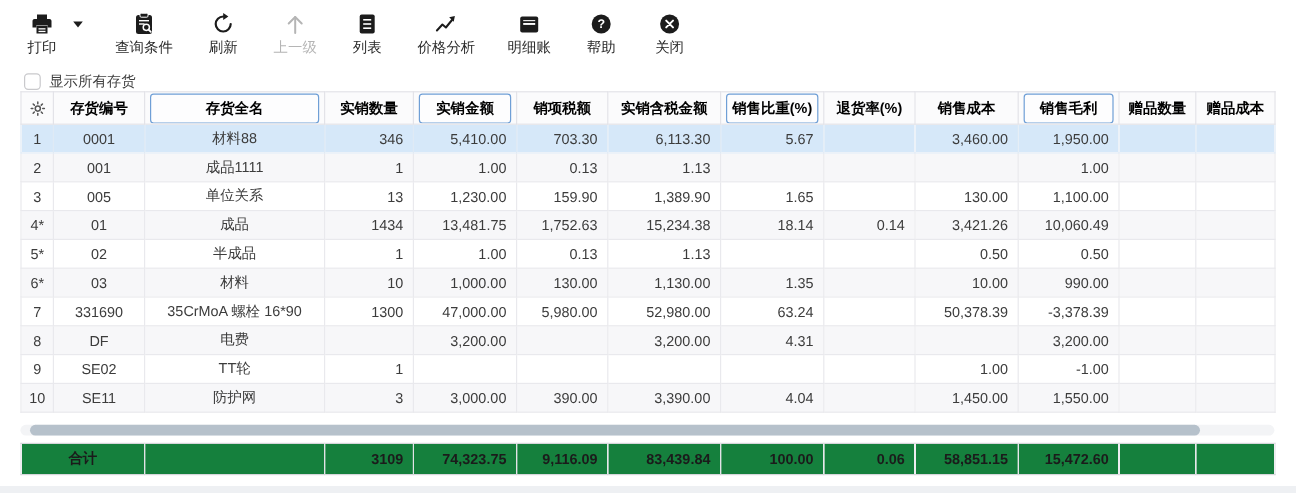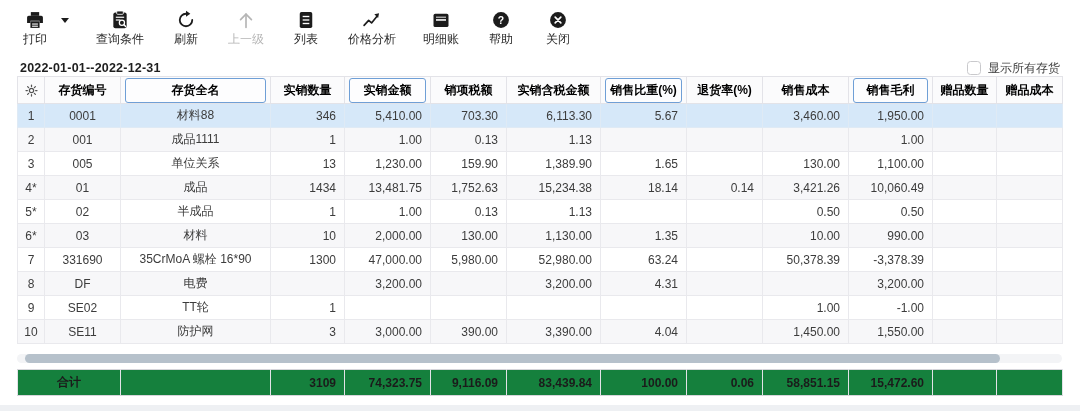--- a/index.html
+++ b/index.html
@@ -144,21 +144,20 @@
       <svg width="20" height="20" viewBox="0 0 24 24">
           <circle cx="12" cy="12" r="9.5" fill="#1c1c1c"></circle>
           <path d="M8.6 8.6l6.8 6.8M15.4 8.6l-6.8 6.8" stroke="#fff" stroke-width="2" stroke-linecap="round"></path>
         </svg>
     </span>
     <span class="tlabel">关闭</span>
   </div>
 </div>
 
 <div class="meta-row">
-  <span class="date">2022-01-01--2022-12-31</span>
   <span class="chk">
     <span class="box"></span>
     <span>显示所有存货</span>
   </span>
 </div>
 
 <table class="grid">
     <colgroup>
       <col style="width: 27px;">
       <col style="width: 76px;">
@@ -292,21 +291,21 @@
         <td class="a-right">0.50</td>
         <td class="a-right">0.50</td>
         <td class="a-right"></td>
         <td class="a-right"></td>
       </tr>
       <tr class="alt">
         <td class="a-center">6*</td>
         <td class="a-left">03</td>
         <td class="a-left">材料</td>
         <td class="a-right">10</td>
-        <td class="a-right">2,000.00</td>
+        <td class="a-right">1,000.00</td>
         <td class="a-right">130.00</td>
         <td class="a-right">1,130.00</td>
         <td class="a-right">1.35</td>
         <td class="a-right"></td>
         <td class="a-right">10.00</td>
         <td class="a-right">990.00</td>
         <td class="a-right"></td>
         <td class="a-right"></td>
       </tr>
       <tr>

